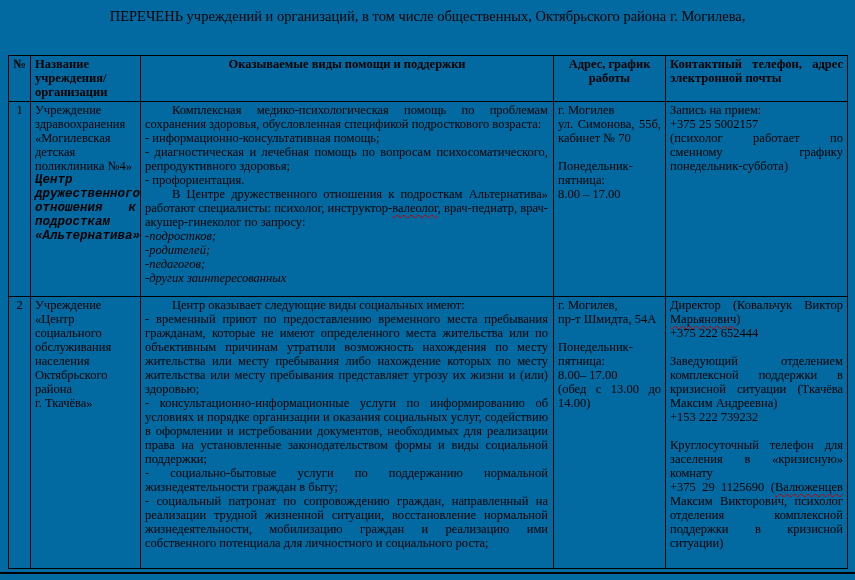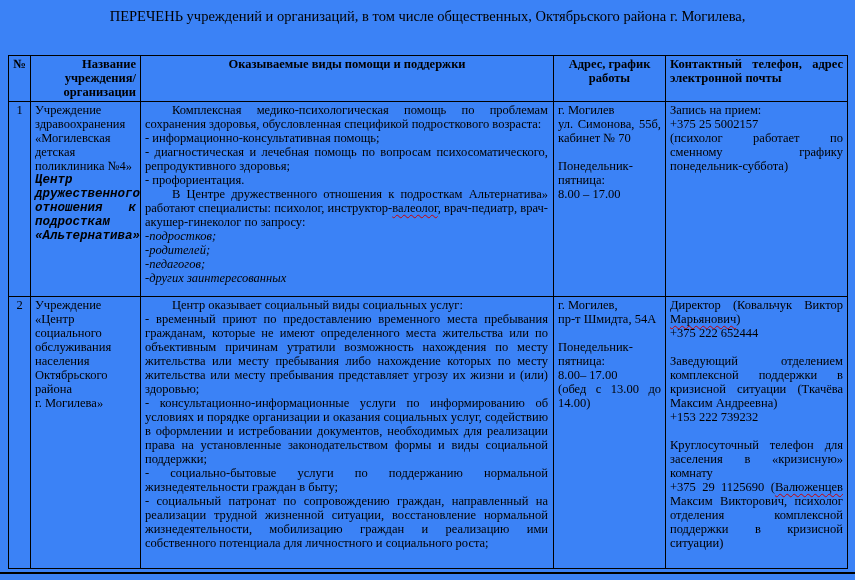--- a/index.html
+++ b/index.html
@@ -1,20 +1,20 @@
 <!DOCTYPE html>
 <html><head>
 <meta charset="utf-8">
 <style>
   html, body { margin: 0; padding: 0; background: #fff; }
   .page {
     position: relative;
     width: 855px;
     height: 580px;
-    background: #3b82f6;
+    background: #0369a1;
     overflow: hidden;
     font-family: "Liberation Serif", "DejaVu Serif", serif;
     color: #000;
   }
   .title {
     position: absolute;
     top: 7px;
     left: 0;
     width: 100%;
     text-align: center;
@@ -31,21 +31,21 @@
   }
   .doc-table th, .doc-table td {
     border: 1px solid #000;
     vertical-align: top;
     padding: 1px 4px 2px 4px;
     font-size: 12.5px;
     line-height: 14px;
     text-align: left;
     overflow: hidden;
   }
-  .doc-table th { font-weight: bold; text-align: right; }
+  .doc-table th { font-weight: bold; }
   thead tr { height: 46px; }
   tr.row1 { height: 195px; }
   tr.row2 { height: 272px; }
   th.c-num, th.c-serv, th.c-addr { text-align: center; }
   th.c-cont { text-align: justify; }
   td.num { text-align: center; }
   td.serv { padding-right: 5px; }
   .para { text-align: justify; }
   .para.indent { text-indent: 27px; }
   .bold { font-weight: bold; font-family: Liberation Mono, monospace; }
@@ -120,24 +120,24 @@
         <td class="cont">
             <div class="para"><span>Запись на прием:</span></div>
             <div class="para"><span>+375 25 5002157</span></div>
             <div class="para"><span>(психолог работает по сменному графику понедельник-суббота)</span></div>
           </td>
       </tr>
       <tr class="row2">
         <td class="num">2</td>
         <td class="name">
             <div class="para"><span>Учреждение «Центр социального обслуживания населения Октябрьского района</span></div>
-            <div class="para"><span>г. Могилева»</span></div>
+            <div class="para"><span>г. Ткачёва»</span></div>
           </td>
         <td class="serv">
-            <div class="para indent"><span>Центр оказывает социальный виды социальных услуг:</span></div>
+            <div class="para indent"><span>Центр оказывает следующие виды социальных имеют:</span></div>
             <div class="para"><span>- временный приют по предоставлению временного места пребывания гражданам, которые не имеют определенного места жительства или по объективным причинам утратили возможность нахождения по месту жительства или месту пребывания либо нахождение которых по месту жительства или месту пребывания представляет угрозу их жизни и (или) здоровью;</span></div>
             <div class="para"><span>- консультационно-информационные услуги по информированию об условиях и порядке организации и оказания социальных услуг, содействию в оформлении и истребовании документов, необходимых для реализации права на установленные законодательством формы и виды социальной поддержки;</span></div>
             <div class="para"><span>- социально-бытовые услуги по поддержанию нормальной жизнедеятельности граждан в быту;</span></div>
             <div class="para"><span>- социальный патронат по сопровождению граждан, направленный на реализации трудной жизненной ситуации, восстановление нормальной жизнедеятельности, мобилизацию граждан и реализацию ими собственного потенциала для личностного и социального роста;</span></div>
           </td>
         <td class="addr">
             <div class="para"><span>г. Могилев,</span></div>
             <div class="para"><span>пр-т Шмидта, 54А</span></div>
             <div class="para"><span>&nbsp;</span></div>
             <div class="para"><span>Понедельник-пятница:</span></div>

